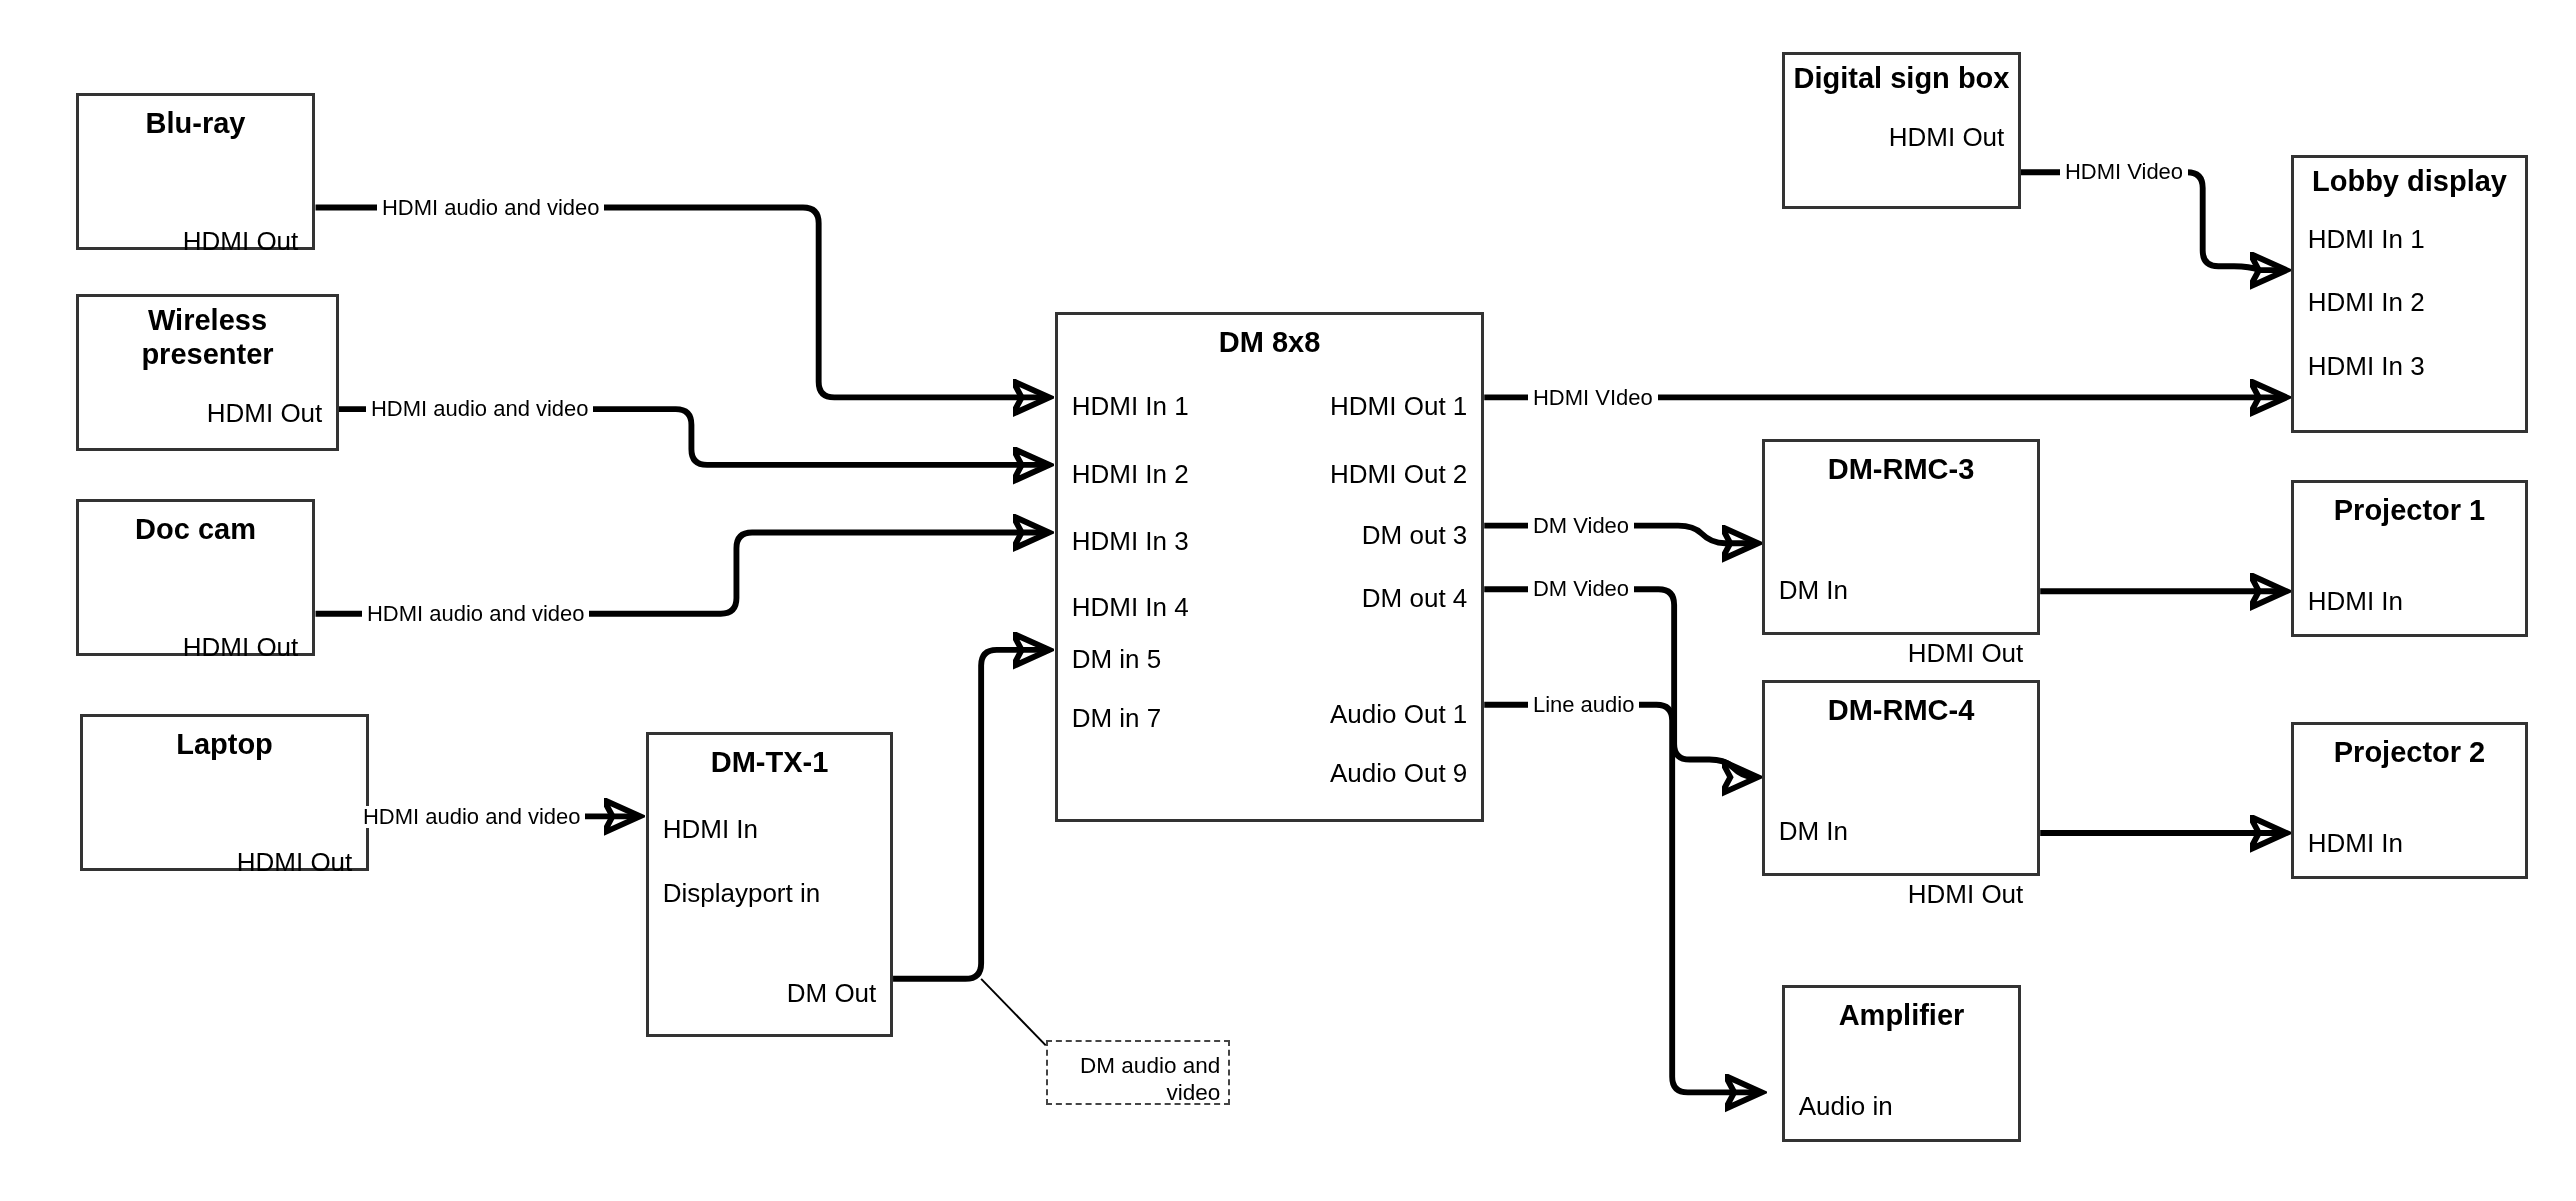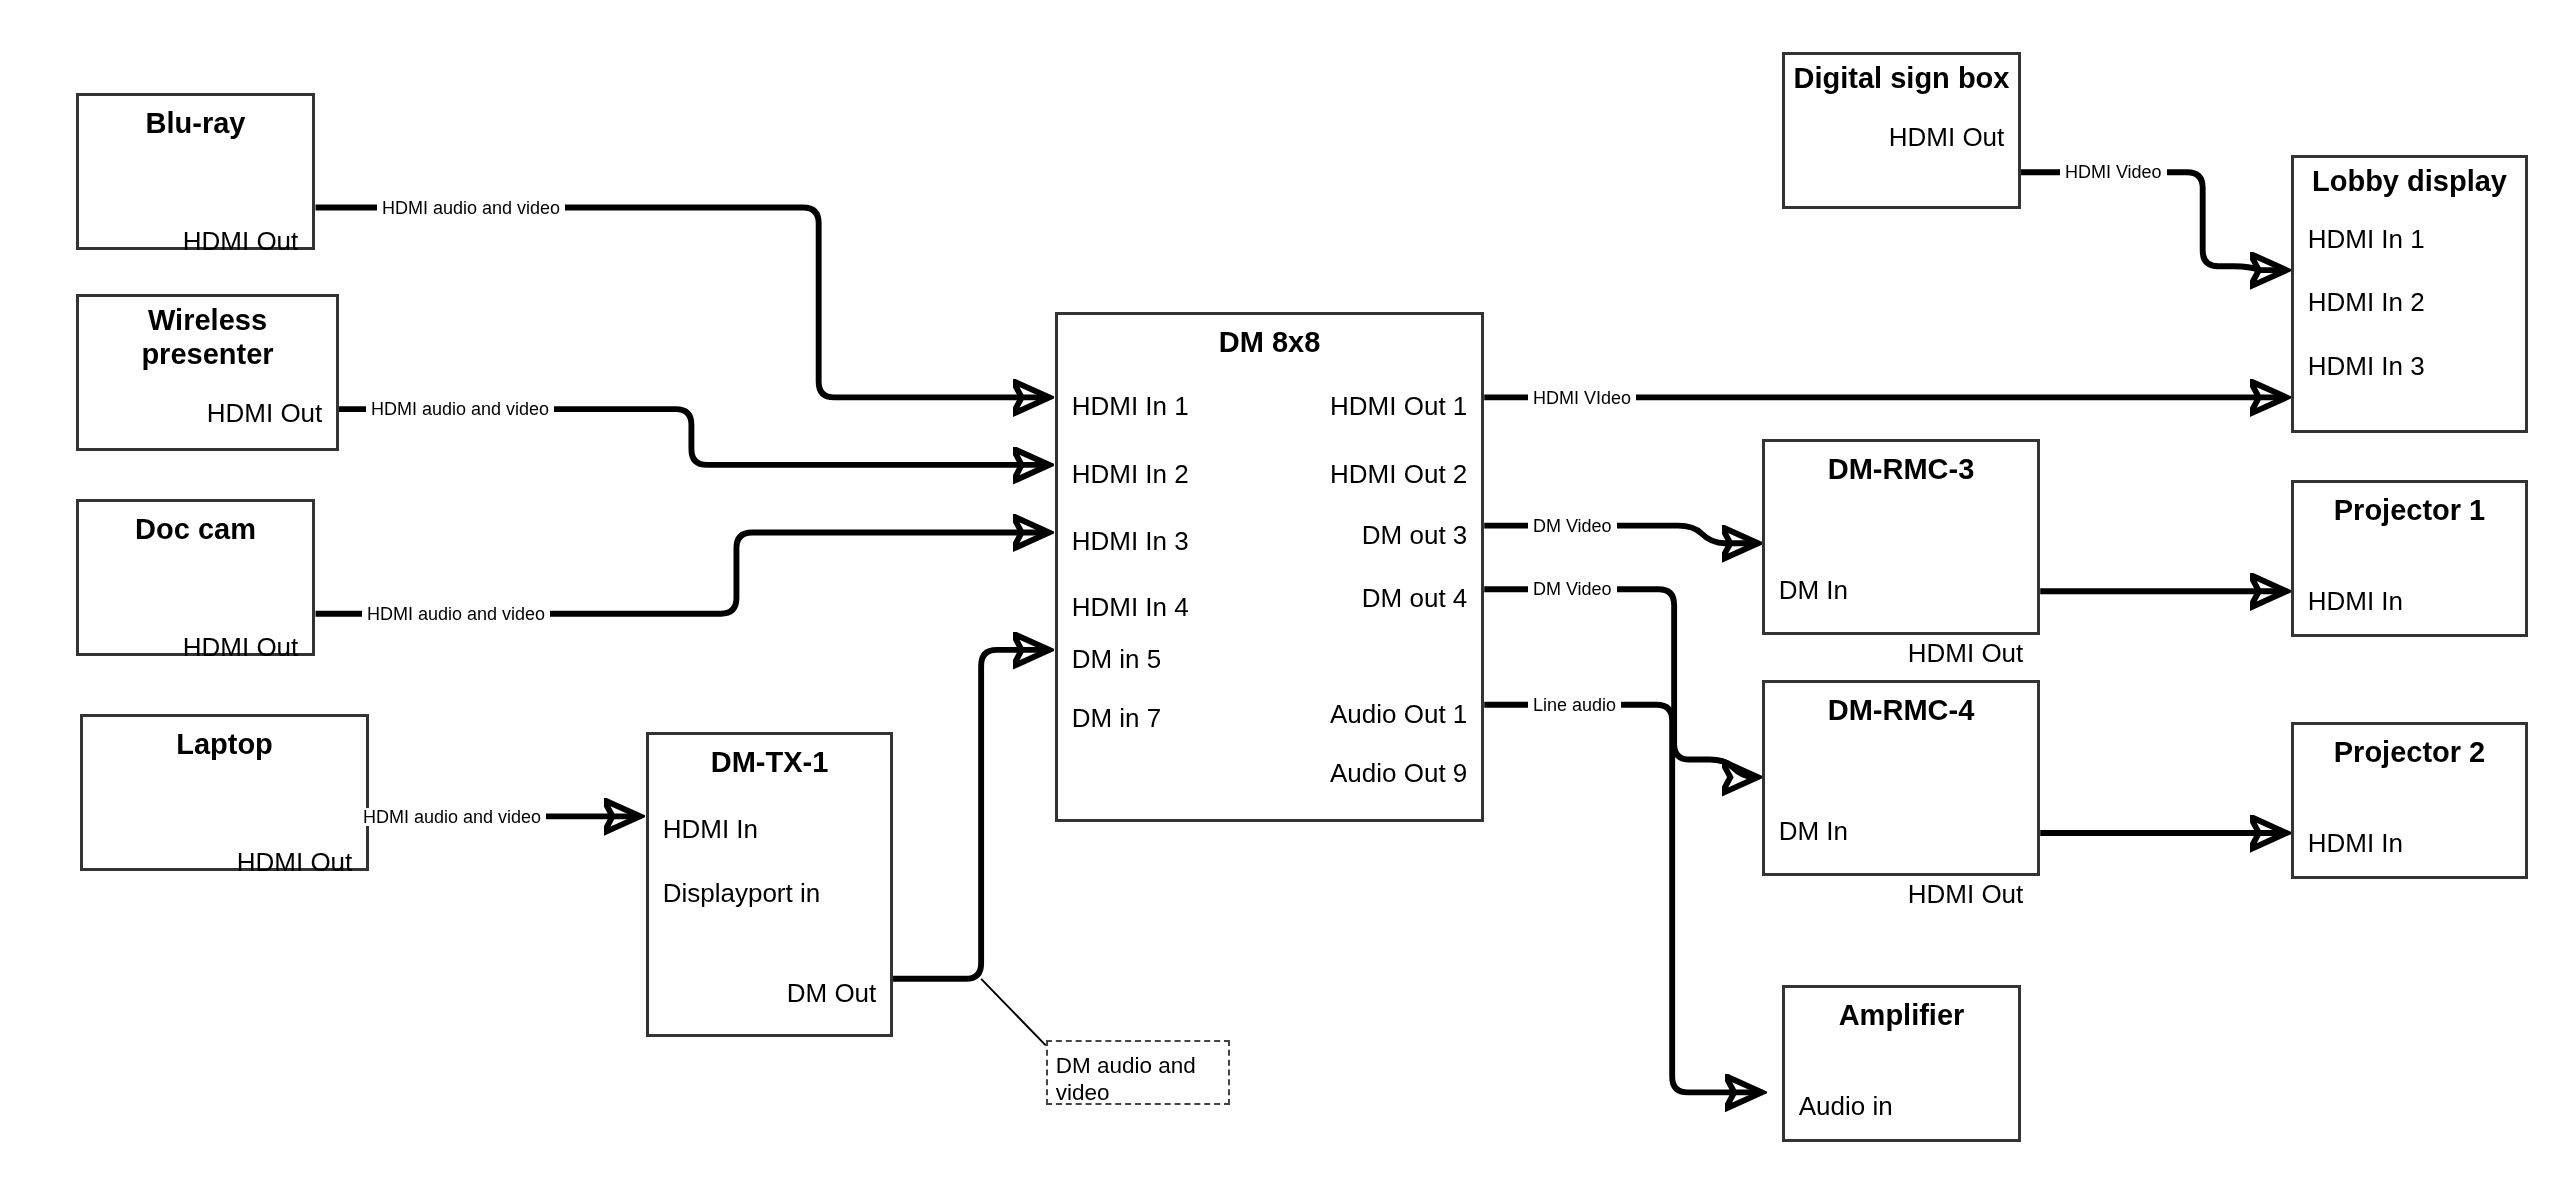--- a/index.html
+++ b/index.html
@@ -47,27 +47,27 @@
     font-size: 26px;
     color: #000000;
     white-space: nowrap;
     line-height: 1;
   }
   .port.left  { left: 13.7px; }
   .port.right { right: 13.7px; }
   .note-text {
     font-size: 22.5px;
     color: #000000;
-    text-align: left;
+    text-align: right;
     line-height: 1.22;
     padding: 9.8px 7.8px;
   }
   .edge-label {
     position: absolute;
-    font-size: 18px;
+    font-size: 22px;
     color: #000000;
     background: #ffffff;
     white-space: nowrap;
     line-height: 1;
     padding: 0 4.9px;
     z-index: 6;
     transform: translateY(-50%);
   }
   svg.wires {
     position: absolute;

